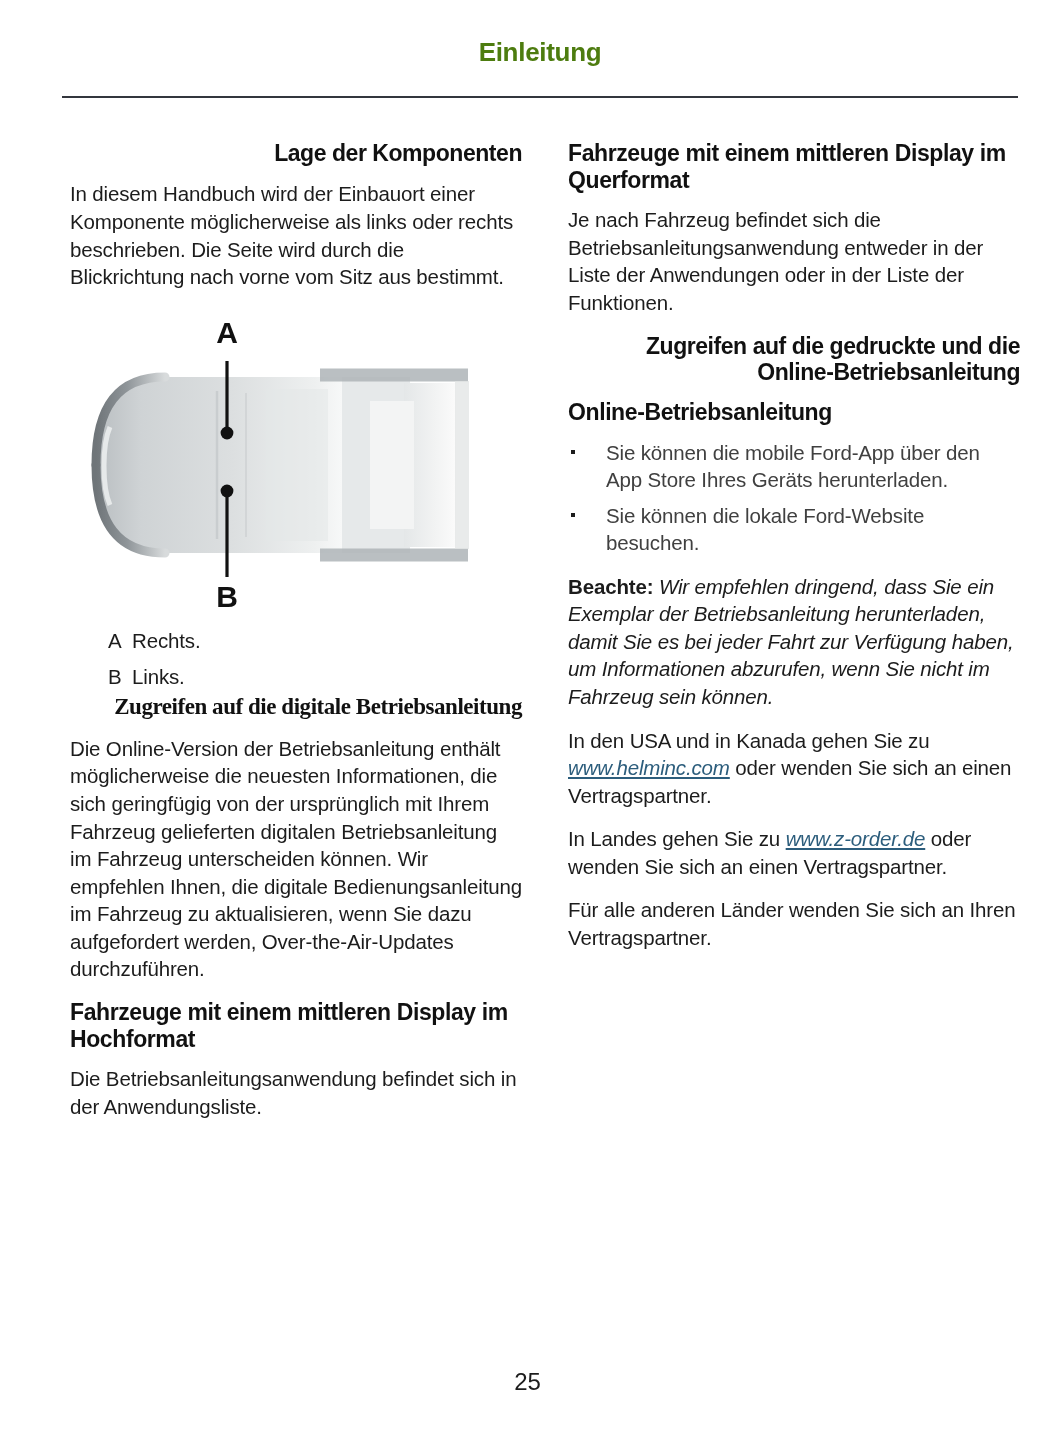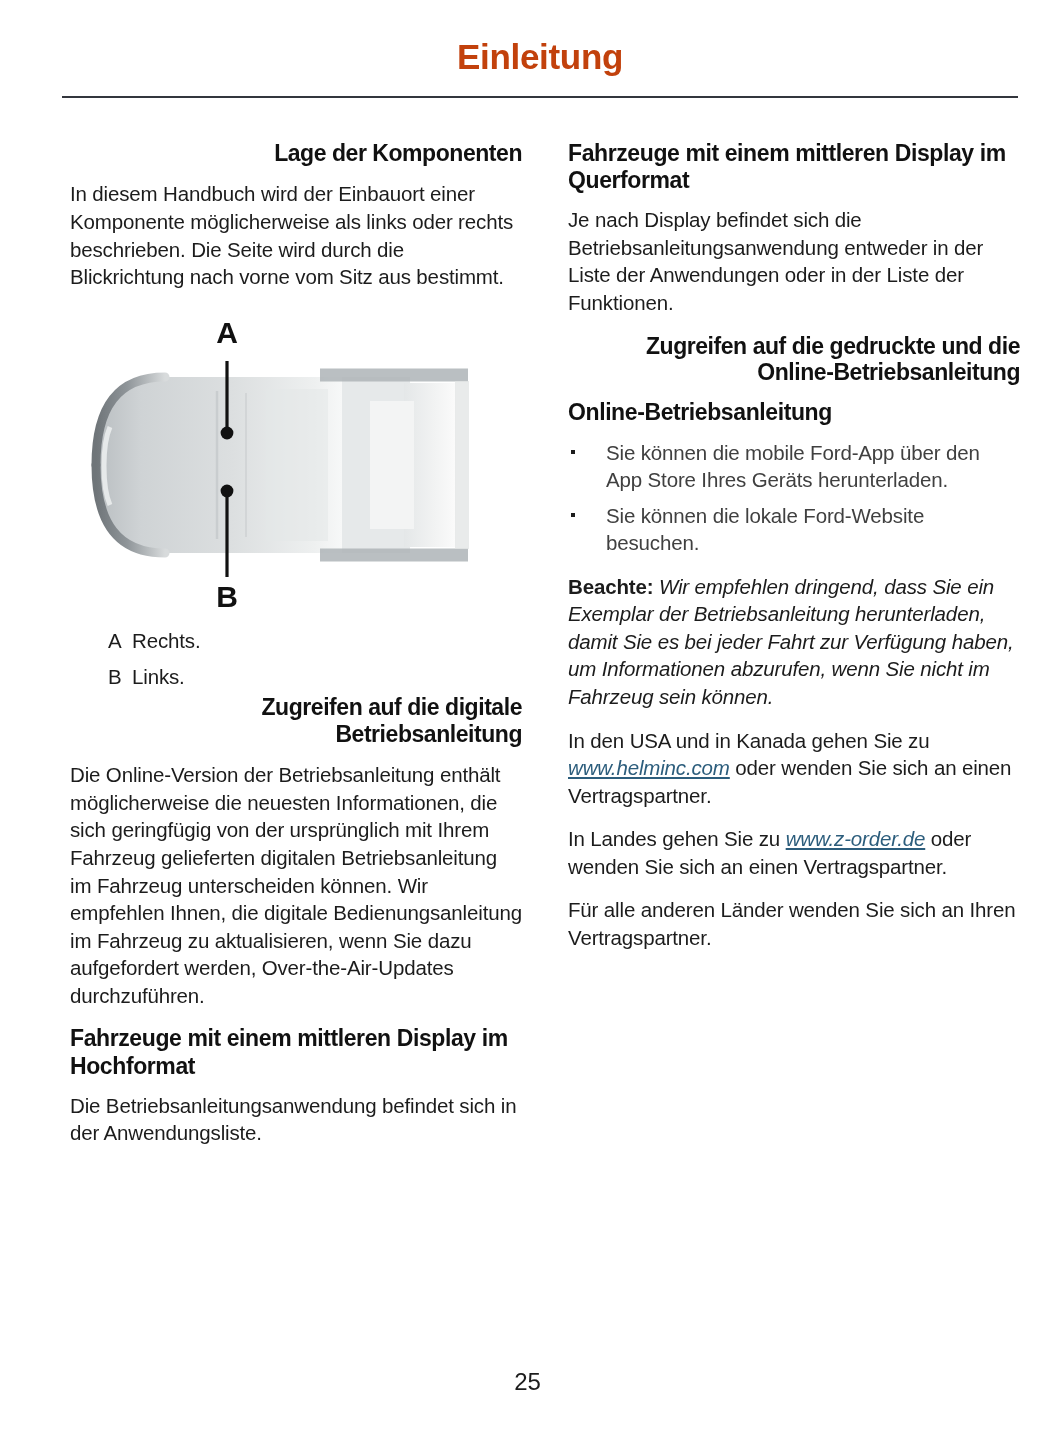--- a/index.html
+++ b/index.html
@@ -25,24 +25,24 @@
 
   
   .page-header {
     position: absolute;
     left: 62px;
     top: 38px;
     width: 956px;
     text-align: center;
   }
   .page-header .title {
-    font-size: 35px;
+    font-size: 26px;
     font-weight: bold;
     letter-spacing: -0.3px;
-    color: #c2410c;
+    color: #4d7c0f;
     line-height: 1.1;
   }
   .header-rule {
     position: absolute;
     left: 62px;
     top: 96px;
     width: 956px;
     height: 2px;
     background: #33363d;
   }
@@ -67,21 +67,21 @@
     text-align: right;
   }
   h3.sub-head {
     font-size: 23px;
     font-weight: bold;
     letter-spacing: -0.4px;
     line-height: 1.18;
     margin: 0 0 12px 0;
     color: #111111;
   }
-  .gap-top-lg { margin-top: 34px; }
+  .gap-top-lg { margin-top: 34px; font-family: Liberation Serif, serif; }
   .gap-top-md { margin-top: 28px; }
   .gap-top-sm { margin-top: 22px; }
 
   
   p.body {
     font-size: 20.5px;
     line-height: 1.345;
     margin: 0 0 16px 0;
     letter-spacing: -0.15px;
     color: #1c1c1c;
@@ -263,21 +263,21 @@
     <p class="body">Die Online-Version der Betriebsanleitung enthält möglicherweise die neuesten Informationen, die sich geringfügig von der ursprünglich mit Ihrem Fahrzeug gelieferten digitalen Betriebsanleitung im Fahrzeug unterscheiden können. Wir empfehlen Ihnen, die digitale Bedienungsanleitung im Fahrzeug zu aktualisieren, wenn Sie dazu aufgefordert werden, Over-the-Air-Updates durchzuführen.</p>
 
     <h3 class="sub-head gap-top-md">Fahrzeuge mit einem mittleren Display im Hochformat</h3>
     <p class="body">Die Betriebsanleitungsanwendung befindet sich in der Anwendungsliste.</p>
 
   </div>
 
   <div class="col col-right">
 
     <h3 class="sub-head">Fahrzeuge mit einem mittleren Display im Querformat</h3>
-    <p class="body">Je nach Display befindet sich die Betriebsanleitungsanwendung entweder in der Liste der Anwendungen oder in der Liste der Funktionen.</p>
+    <p class="body">Je nach Fahrzeug befindet sich die Betriebsanleitungsanwendung entweder in der Liste der Anwendungen oder in der Liste der Funktionen.</p>
 
     <h2 class="sec-head gap-top-md">Zugreifen auf die gedruckte und die Online-Betriebsanleitung</h2>
 
     <h3 class="sub-head">Online-Betriebsanleitung</h3>
 
     <ul class="bullets">
       <li>
         <span class="dot"></span>
         <span>Sie können die mobile Ford-App über den App Store Ihres Geräts herunterladen.</span>
       </li>

